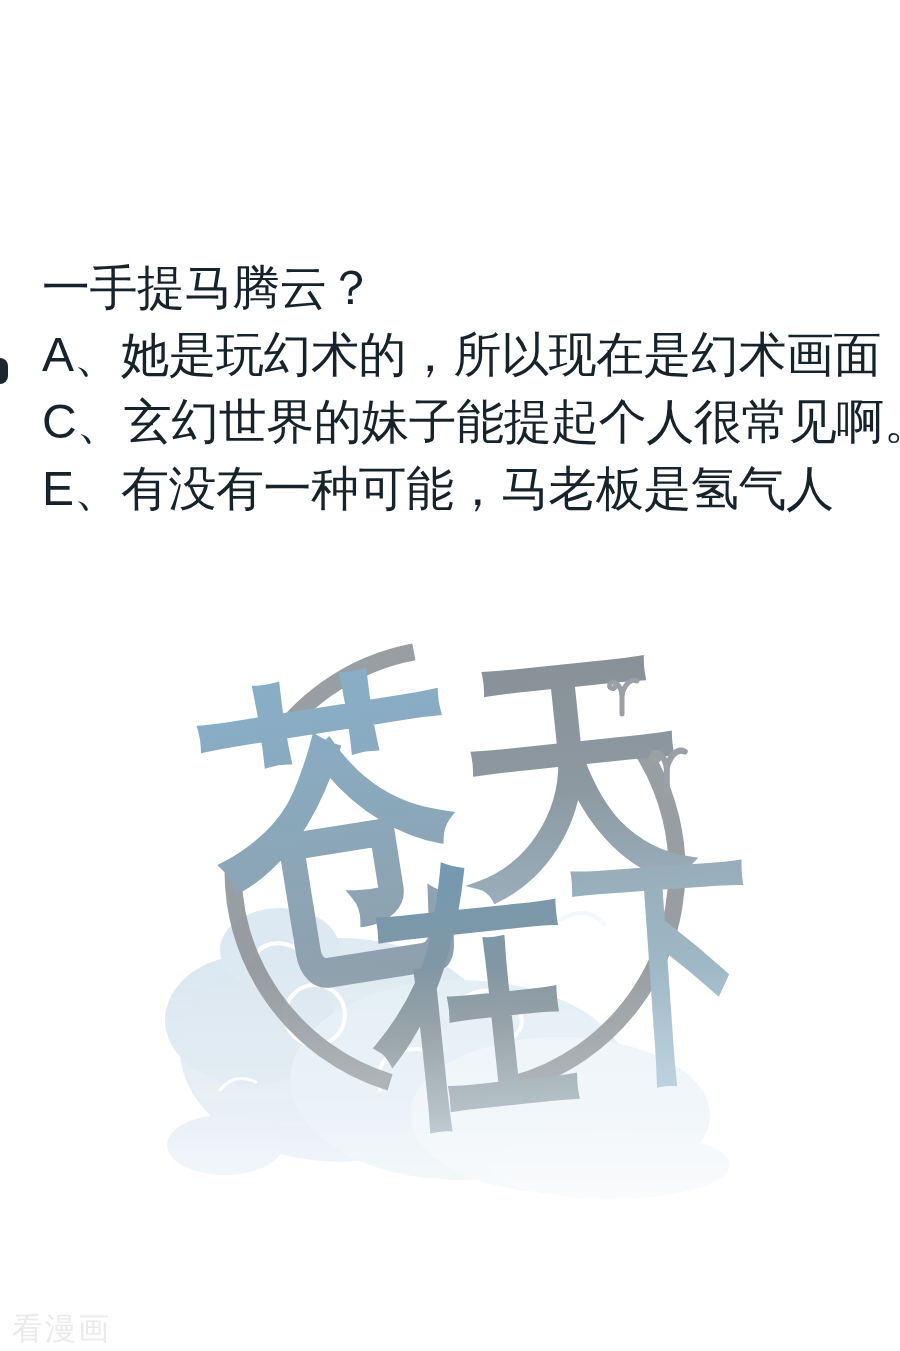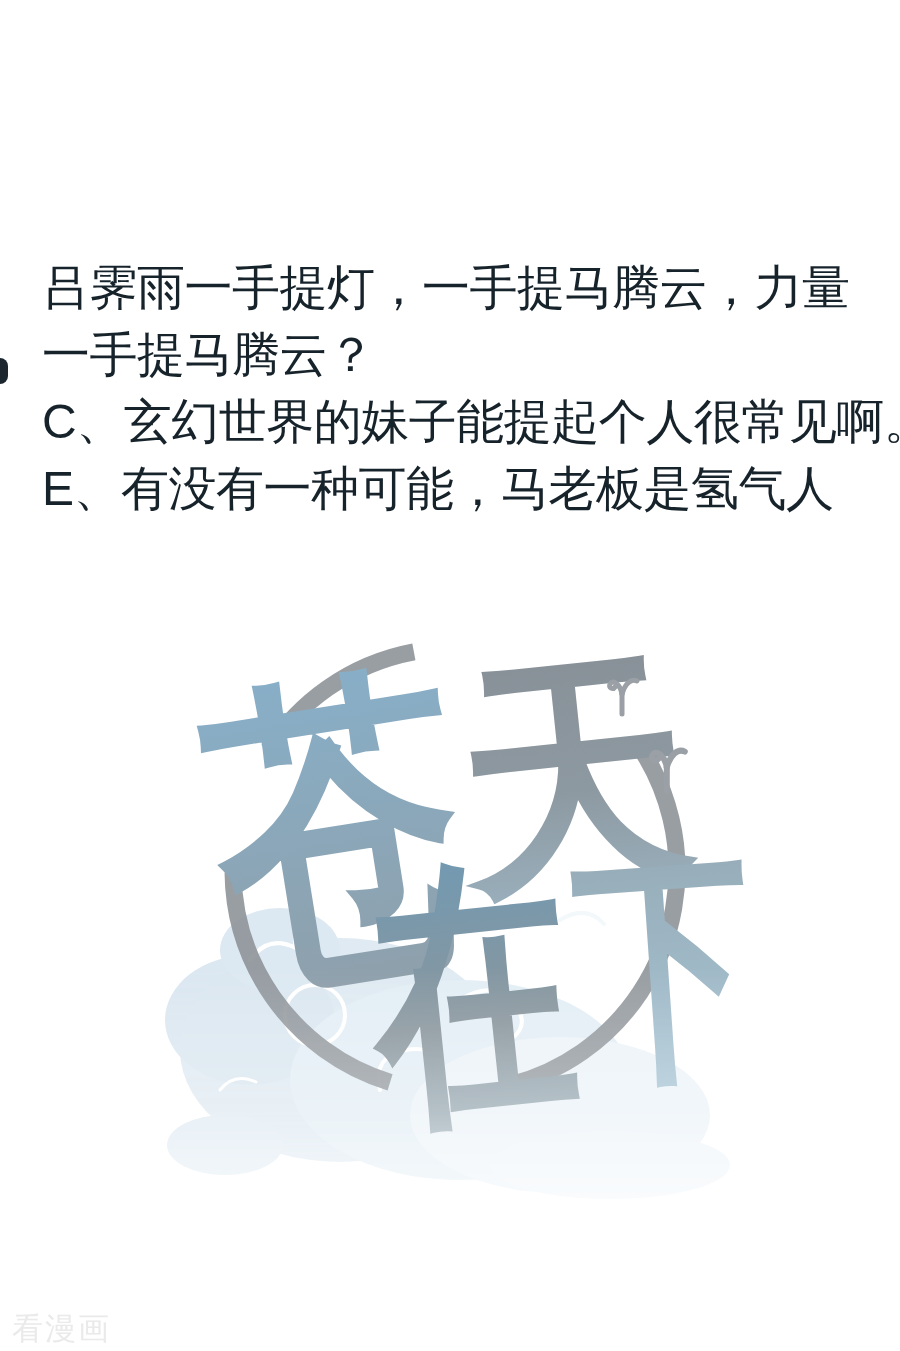--- a/index.html
+++ b/index.html
@@ -51,22 +51,22 @@
   }
 </style>
 </head>
 <body>
 
 <div class="page">
 
   <div class="edge-dot"></div>
 
   <div class="comment-block">
-    <span class="comment-line">吕霁雨一手提灯，一手提马腾云，力量</span>
     <span class="comment-line">一手提马腾云？</span>
+    <span class="comment-line">A、她是玩幻术的，所以现在是幻术画面</span>
     <span class="comment-line">C、玄幻世界的妹子能提起个人很常见啊。</span>
     <span class="comment-line">E、有没有一种可能，马老板是氢气人</span>
   </div>
 
   <div class="logo-wrap">
     <svg viewBox="0 0 650 580" xmlns="http://www.w3.org/2000/svg">
       <defs>
         <linearGradient id="gradCang" x1="0" y1="0" x2="0" y2="1">
           <stop offset="0" stop-color="#87b0ca"></stop>
           <stop offset="1" stop-color="#8f9ea8"></stop>

